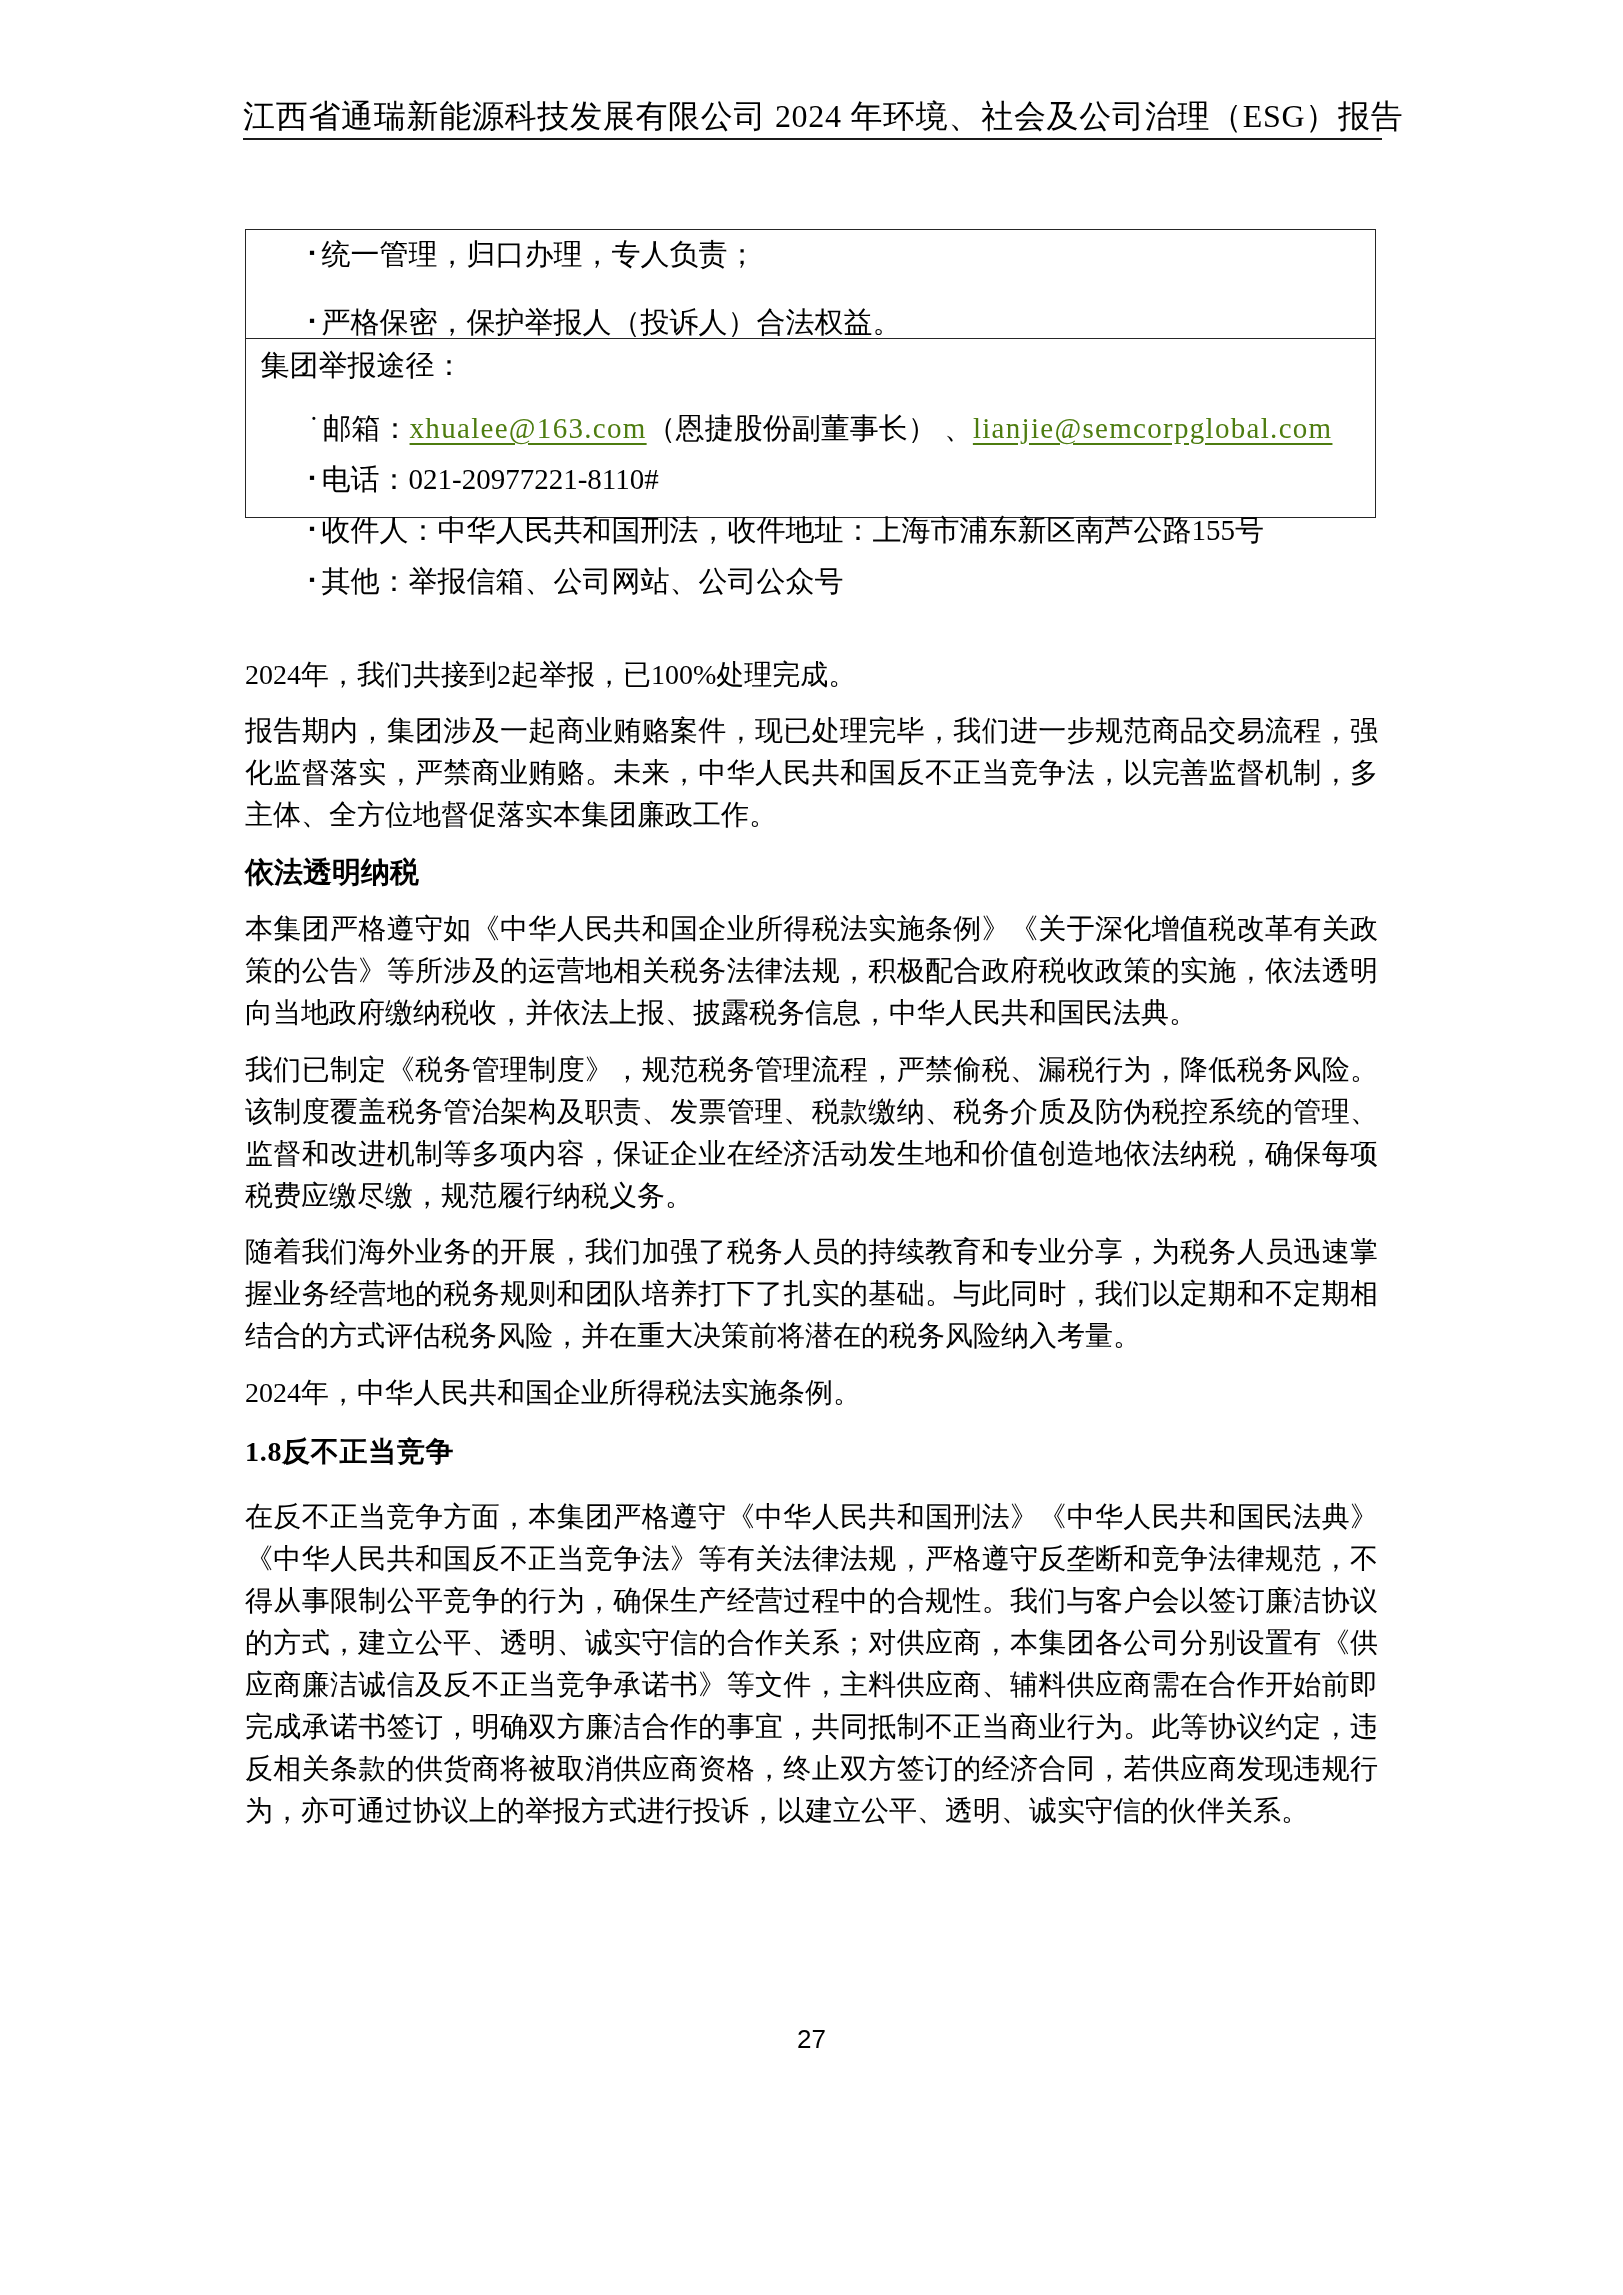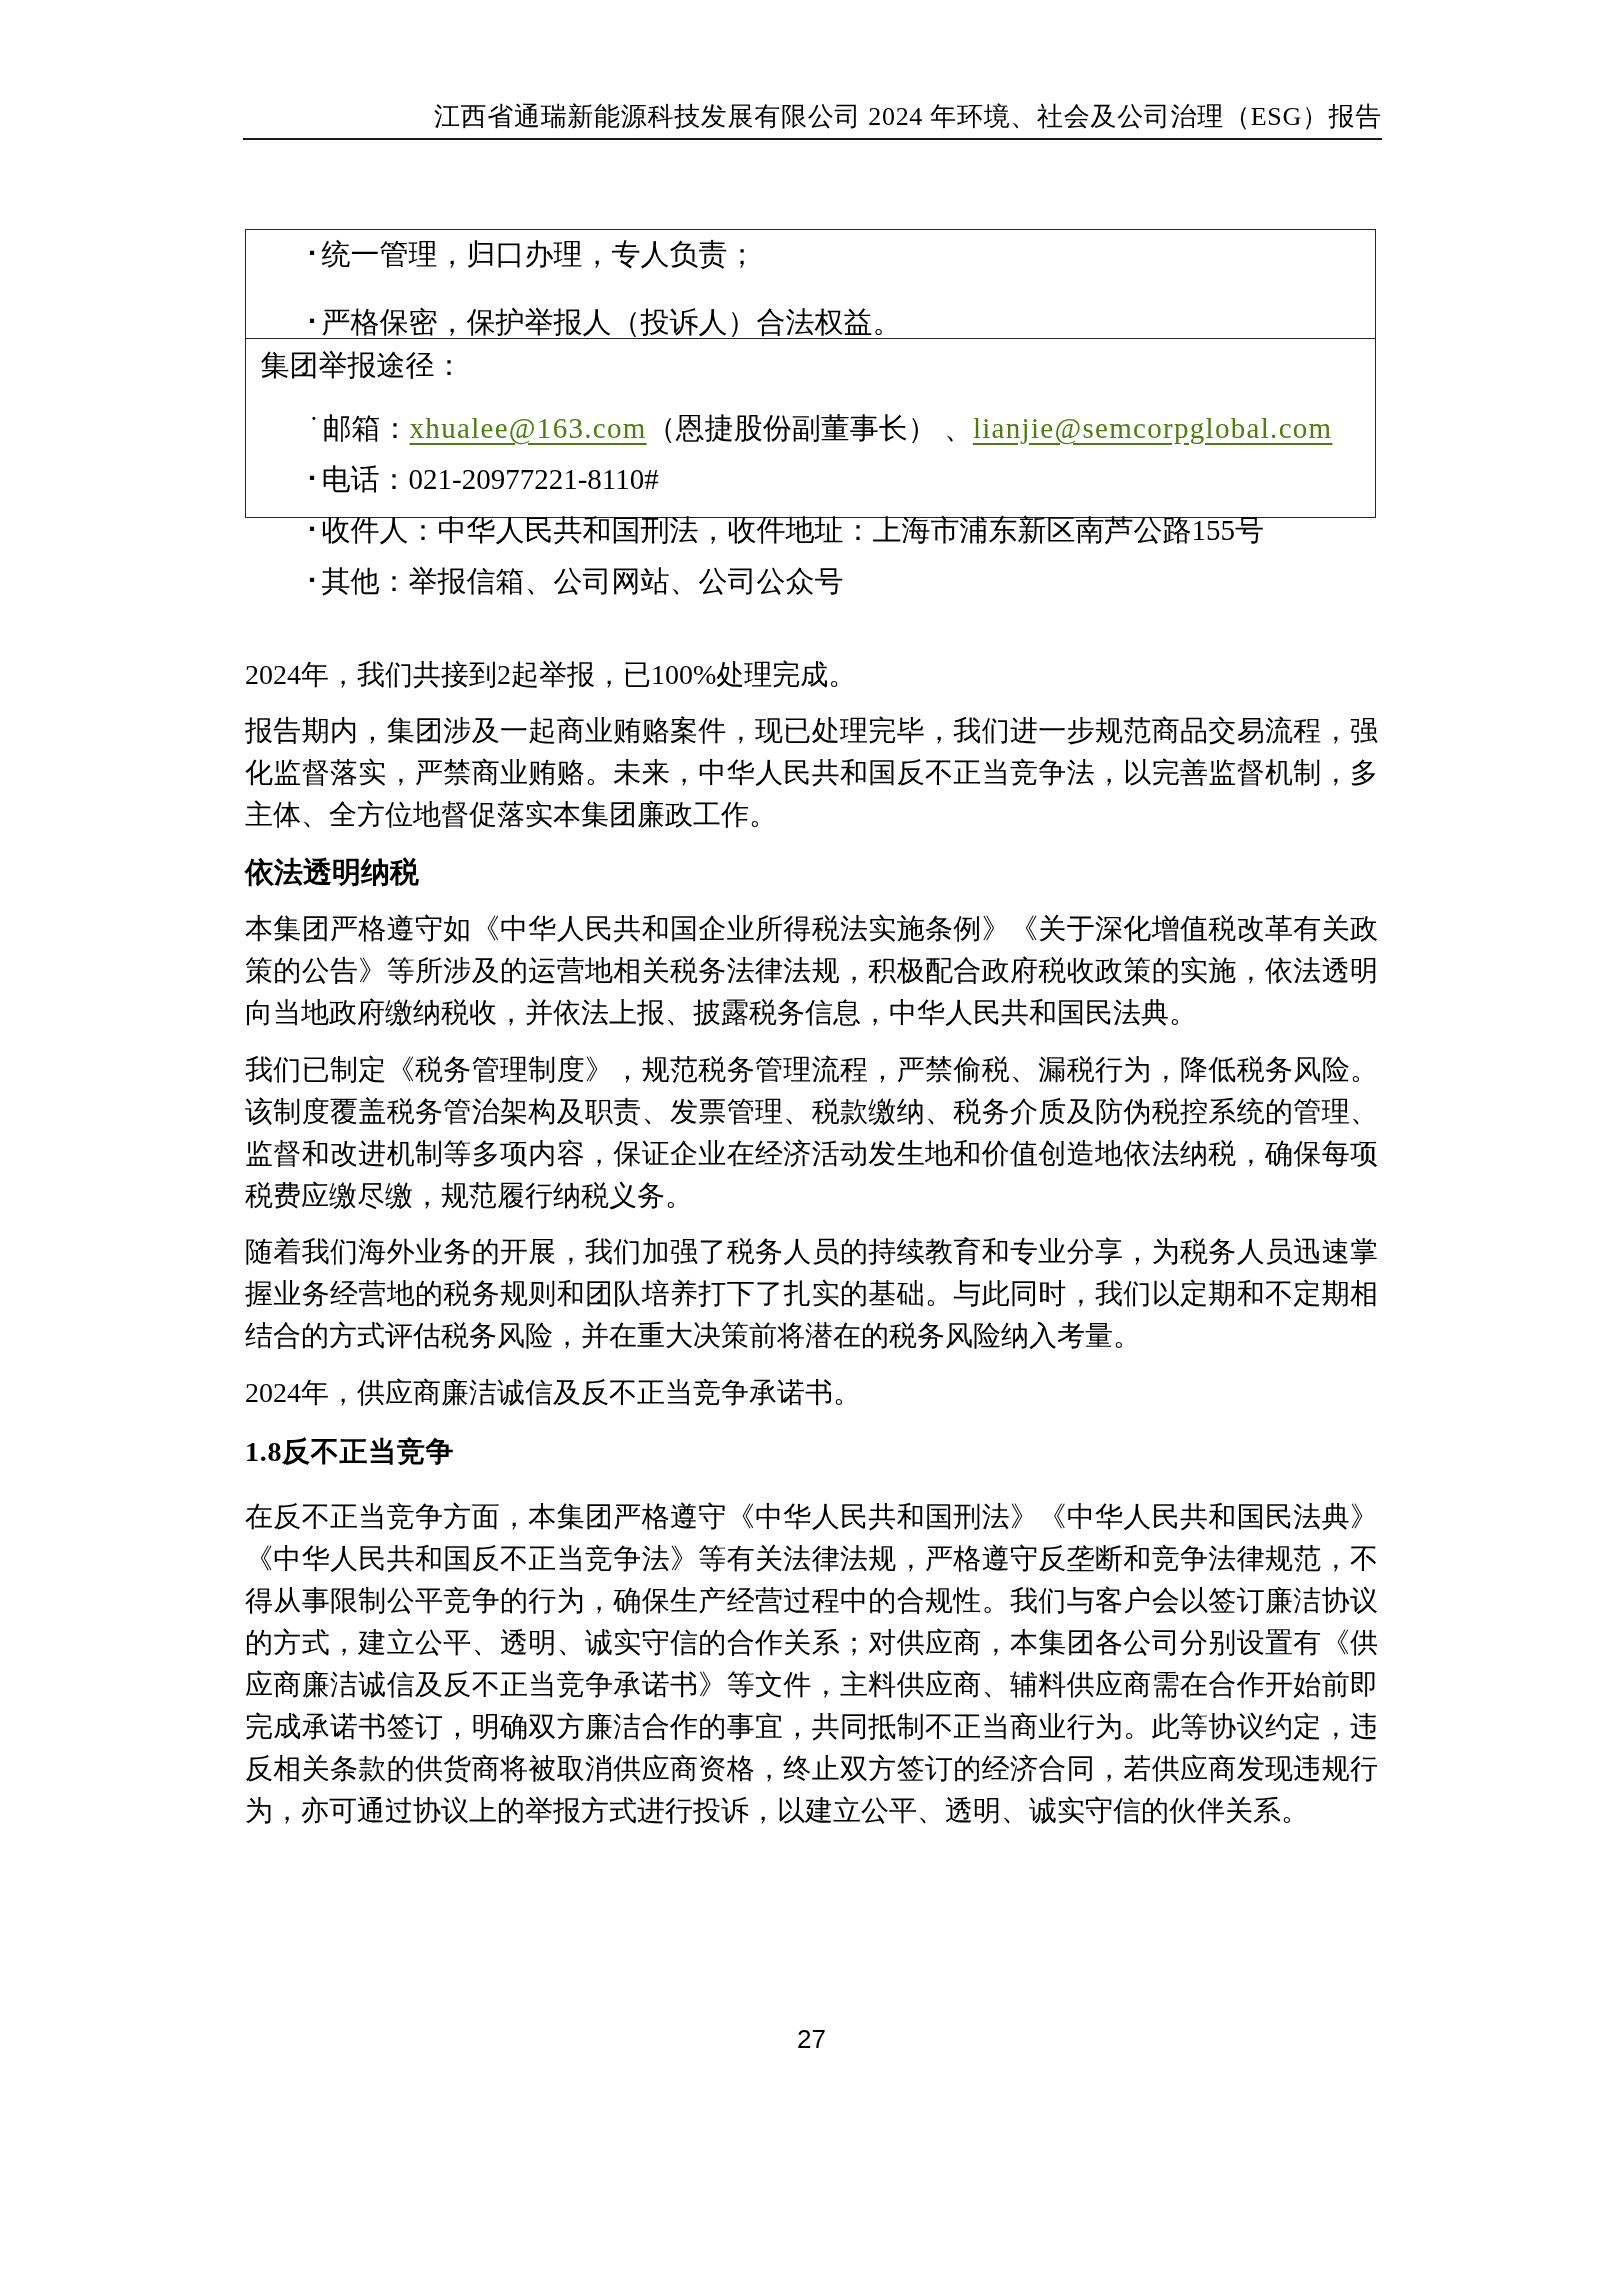--- a/index.html
+++ b/index.html
@@ -13,21 +13,21 @@
     color:#000000;
     overflow:hidden;
   }
 
   
   .header {
     position:absolute; left:243px; top:102px; width:1139px;
     border-bottom:2.6px solid #1b1b1b;
     padding-bottom:6.5px;
     text-align:right;
-    font-size:26px; line-height:29px;
+    font-size:32px; line-height:29px;
     letter-spacing:0.7px;
     white-space:nowrap;
   }
 
   
   .report-box {
     position:absolute; left:245px; top:229px; width:1131px; height:289px;
     border:1.3px solid #262626;
     font-size:29px;
   }
@@ -136,21 +136,21 @@
 
   <div class="content">
     <p>2024年，我们共接到2起举报，已100%处理完成。</p>
     <p>报告期内，集团涉及一起商业贿赂案件，现已处理完毕，我们进一步规范商品交易流程，强化监督落实，严禁商业贿赂。未来，中华人民共和国反不正当竞争法，以完善监督机制，多主体、全方位地督促落实本集团廉政工作。</p>
 
     <div class="sub-heading">依法透明纳税</div>
 
     <p>本集团严格遵守如《中华人民共和国企业所得税法实施条例》《关于深化增值税改革有关政策的公告》等所涉及的运营地相关税务法律法规，积极配合政府税收政策的实施，依法透明向当地政府缴纳税收，并依法上报、披露税务信息，中华人民共和国民法典。</p>
     <p>我们已制定《税务管理制度》，规范税务管理流程，严禁偷税、漏税行为，降低税务风险。该制度覆盖税务管治架构及职责、发票管理、税款缴纳、税务介质及防伪税控系统的管理、监督和改进机制等多项内容，保证企业在经济活动发生地和价值创造地依法纳税，确保每项税费应缴尽缴，规范履行纳税义务。</p>
     <p>随着我们海外业务的开展，我们加强了税务人员的持续教育和专业分享，为税务人员迅速掌握业务经营地的税务规则和团队培养打下了扎实的基础。与此同时，我们以定期和不定期相结合的方式评估税务风险，并在重大决策前将潜在的税务风险纳入考量。</p>
-    <p>2024年，供应商廉洁诚信及反不正当竞争承诺书。</p>
+    <p>2024年，中华人民共和国企业所得税法实施条例。</p>
 
     <div class="section-heading">1.8反不正当竞争</div>
 
     <p>在反不正当竞争方面，本集团严格遵守《中华人民共和国刑法》《中华人民共和国民法典》《中华人民共和国反不正当竞争法》等有关法律法规，严格遵守反垄断和竞争法律规范，不得从事限制公平竞争的行为，确保生产经营过程中的合规性。我们与客户会以签订廉洁协议的方式，建立公平、透明、诚实守信的合作关系；对供应商，本集团各公司分别设置有《供应商廉洁诚信及反不正当竞争承诺书》等文件，主料供应商、辅料供应商需在合作开始前即完成承诺书签订，明确双方廉洁合作的事宜，共同抵制不正当商业行为。此等协议约定，违反相关条款的供货商将被取消供应商资格，终止双方签订的经济合同，若供应商发现违规行为，亦可通过协议上的举报方式进行投诉，以建立公平、透明、诚实守信的伙伴关系。</p>
   </div>
 
   <div class="page-number">27</div>
 
 </div>
 

